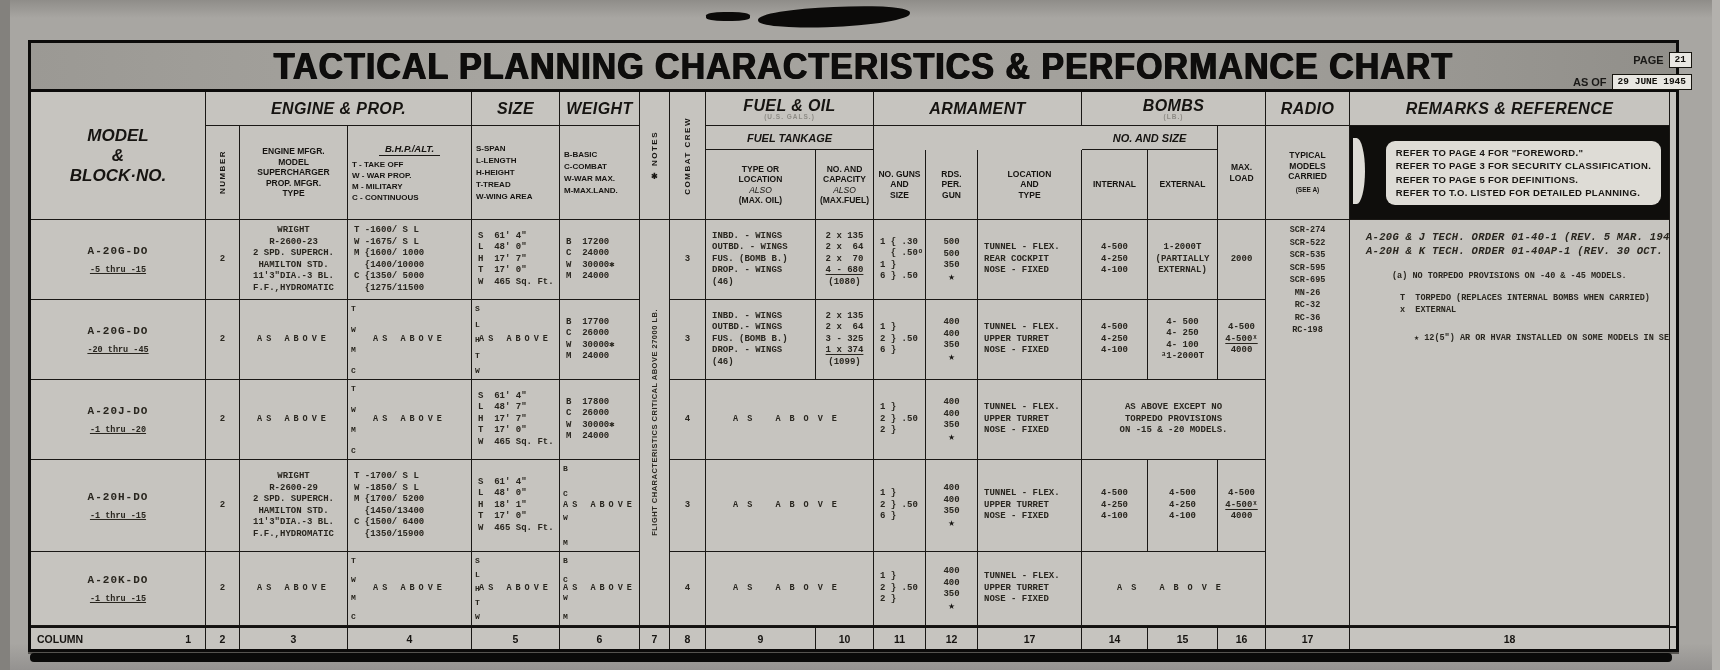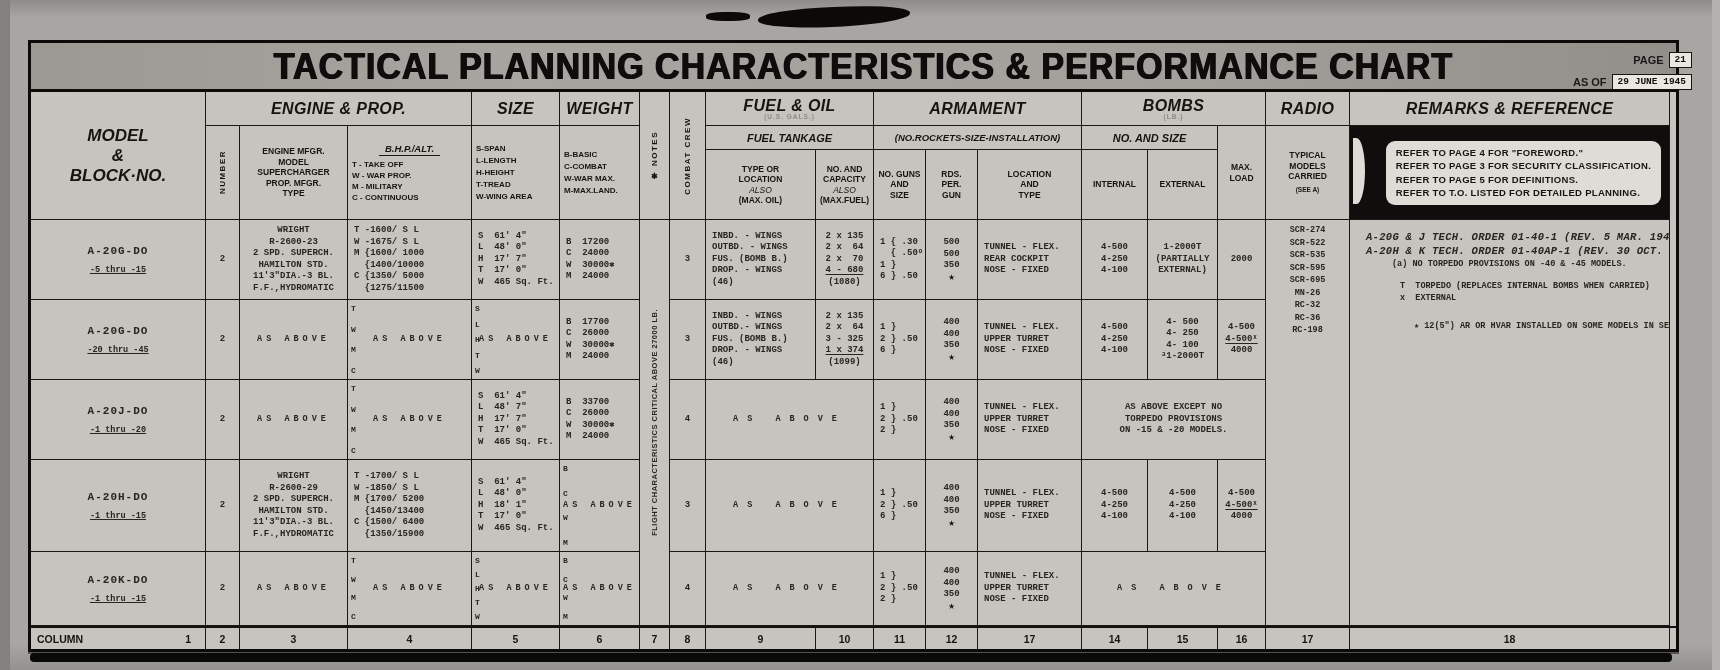--- a/index.html
+++ b/index.html
@@ -55,21 +55,21 @@
   .model-name{font:700 11px "Liberation Mono","DejaVu Sans Mono",monospace;letter-spacing:1px;margin-bottom:8px;}
   .model-block{font:700 8.5px "Liberation Mono","DejaVu Sans Mono",monospace;text-decoration:underline;}
   .star{font-size:11px;line-height:10px;color:#141210;}
   .letters{position:absolute;left:3px;top:4px;bottom:4px;display:flex;flex-direction:column;
       justify-content:space-between;font:700 8px "Liberation Mono",monospace;color:#29261f;}
   .notes-cell .vert{font:700 7.5px "Liberation Sans",sans-serif;letter-spacing:.5px;}
   .radio-list{padding-top:4px;justify-content:flex-start;font-size:8.5px;line-height:12.5px;}
   .remarks-cell{justify-content:flex-start;align-items:flex-start;padding:10px 0 0 16px;}
   .tech{font:italic 700 10.5px "Liberation Mono","DejaVu Sans Mono",monospace;line-height:14px;letter-spacing:.3px;}
   .rnote{font:700 8.5px "Liberation Mono","DejaVu Sans Mono",monospace;line-height:12px;}
-  .rnote.n0{margin-top:0;padding-left:26px;}
+  .rnote.n0{margin-top:12px;padding-left:26px;}
   .rnote.n1{margin-top:10px;padding-left:34px;}
   .rnote.n2{padding-left:34px;}
   .rnote.n3{margin-top:16px;padding-left:48px;}
 
   
   .rembox-cell{background:#0f0e0c;justify-content:center;align-items:center;border-bottom:1px solid #1a1815;}
   .rembox{background:#dedcd6;border-radius:9px;padding:5px 10px;margin-left:28px;}
   .rembox .ln{font:700 9.5px "Liberation Sans",sans-serif;line-height:13.5px;text-align:left;letter-spacing:.3px;}
   .rem-arrow{position:absolute;left:3px;top:12px;width:12px;height:66px;background:#dedcd6;
       border-radius:0 70% 70% 0/0 50% 50% 0;}
@@ -175,23 +175,20 @@
         <div class="sh">(MAX. OIL)</div>
       </div>
       <div class="hc" style="grid-area:3/10/4/11">
         <div class="sh">NO. AND</div>
         <div class="sh">CAPACITY</div>
         <div class="sh it" style="font-weight:400">ALSO</div>
         <div class="sh">(MAX.FUEL)</div>
       </div>
       <div class="hc" style="grid-area:1/11/2/14">
         <div class="gt">ARMAMENT</div>
-      </div>
-      <div class="hc" style="grid-area:2/11/3/14">
-        <div class="gt-sm" style="font-size:9.5px">(NO.ROCKETS-SIZE-INSTALLATION)</div>
       </div>
       <div class="hc" style="grid-area:3/11/4/12">
         <div class="sh">NO. GUNS</div>
         <div class="sh">AND</div>
         <div class="sh">SIZE</div>
       </div>
       <div class="hc" style="grid-area:3/12/4/13">
         <div class="sh">RDS.</div>
         <div class="sh">PER.</div>
         <div class="sh">GUN</div>
@@ -454,21 +451,21 @@
           <div class="ln spread">AS ABOVE</div>
         </div>
         <div class="bc left pre" style="grid-area: 3 / 5;">
           <div class="ln">S  61' 4"</div>
           <div class="ln">L  48' 7"</div>
           <div class="ln">H  17' 7"</div>
           <div class="ln">T  17' 0"</div>
           <div class="ln">W  465 Sq. Ft.</div>
         </div>
         <div class="bc left pre" style="grid-area: 3 / 6;">
-          <div class="ln">B  33700</div>
+          <div class="ln">B  17800</div>
           <div class="ln">C  26000</div>
           <div class="ln">W  30000✱</div>
           <div class="ln">M  24000</div>
         </div>
         <div class="bc" style="grid-area: 3 / 8;">
           <div class="ln">4</div>
         </div>
         <div class="bc" style="grid-area: 3 / 9 / auto / 11;">
           <div class="ln spread-wide">AS ABOVE</div>
         </div>

